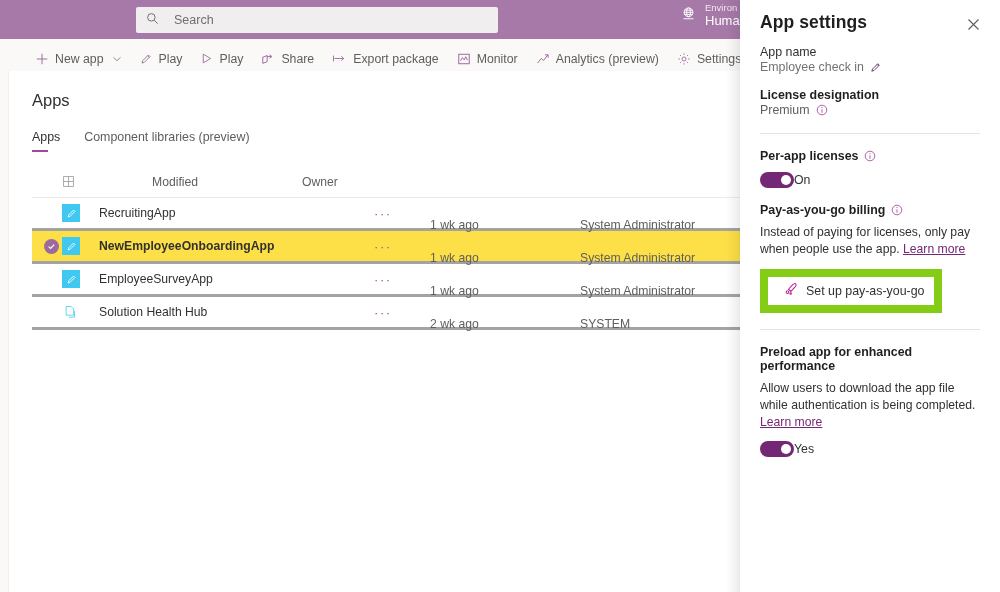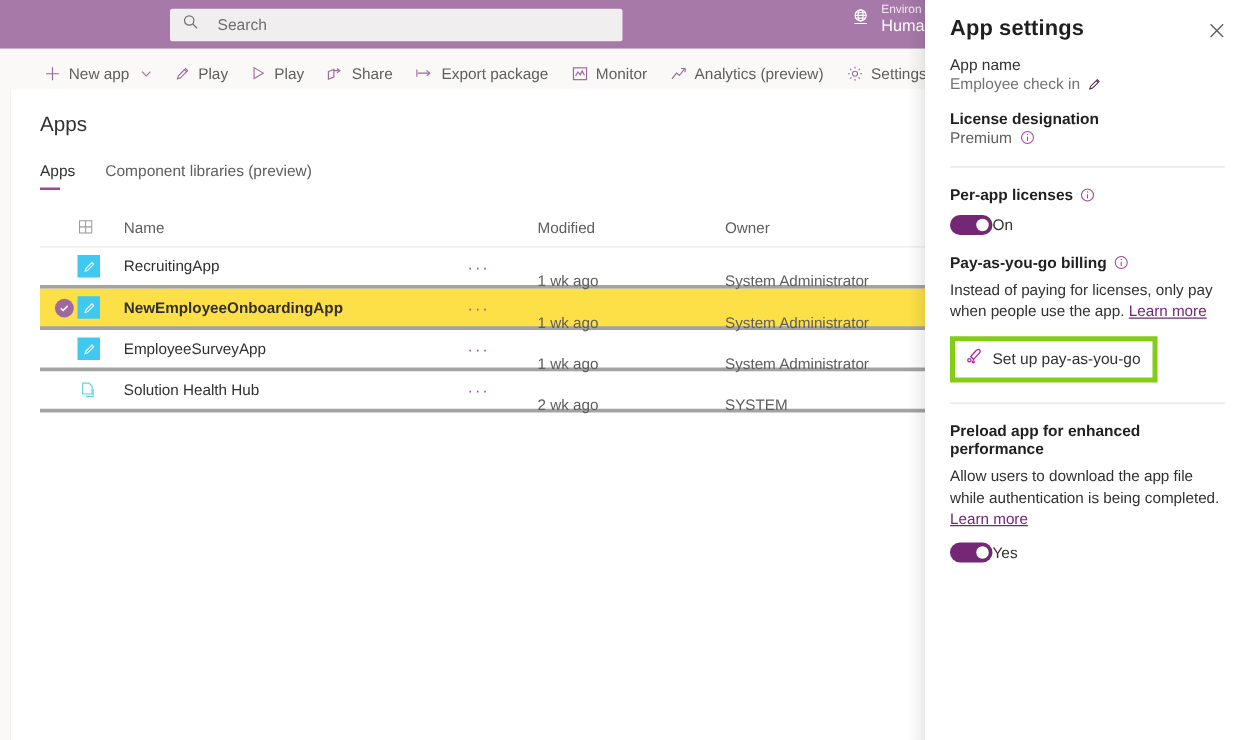--- a/index.html
+++ b/index.html
@@ -134,21 +134,21 @@
     position:relative; flex:0 0 34px; cursor:pointer;
   }
   .toggle .knob {
     position:absolute; right:3px; top:3px; width:10px; height:10px;
     border-radius:50%; background:#ffffff;
   }
   .toggle-label { font-size:12.3px; color:#323130; }
 
   .paygo-btn {
     display:inline-flex; align-items:center; gap:8px;
-    border:4px solid #84cc16; padding:5px 10px 5px 8px;
+    border:8px solid #84cc16; padding:5px 10px 5px 16px;
     margin-top:10px; background:#ffffff; cursor:pointer;
   }
   .paygo-btn .lbl { font-size:12.4px; color:#323130; }
 
   .info-ic { color:#a4479b; display:inline-flex; align-items:center; }
   .edit-ic { color:#5c2d5c; display:inline-flex; align-items:center; }
 </style>
 </head>
 <body>
 
@@ -301,21 +301,20 @@
     <div class="table">
       <div class="thead">
         <div class="c-check"></div>
         <div class="c-icon">
           <svg width="13" height="13" viewBox="0 0 16 16" fill="none" stroke="#9b9896" stroke-width="1">
               <rect x="2" y="2" width="12" height="12"></rect>
               <line x1="8" y1="2" x2="8" y2="14"></line>
               <line x1="2" y1="8" x2="14" y2="8"></line>
             </svg>
         </div>
-        <div class="c-name">Name</div>
         <div class="c-dots"></div>
         <div class="c-mod">Modified</div>
         <div class="c-own">Owner</div>
       </div>
 
       <div class="trow">
         <div class="c-check"></div>
         <div class="c-icon">
           <span class="appicon filled">
             <svg width="11" height="11" viewBox="0 0 16 16" stroke-width="1.3">

